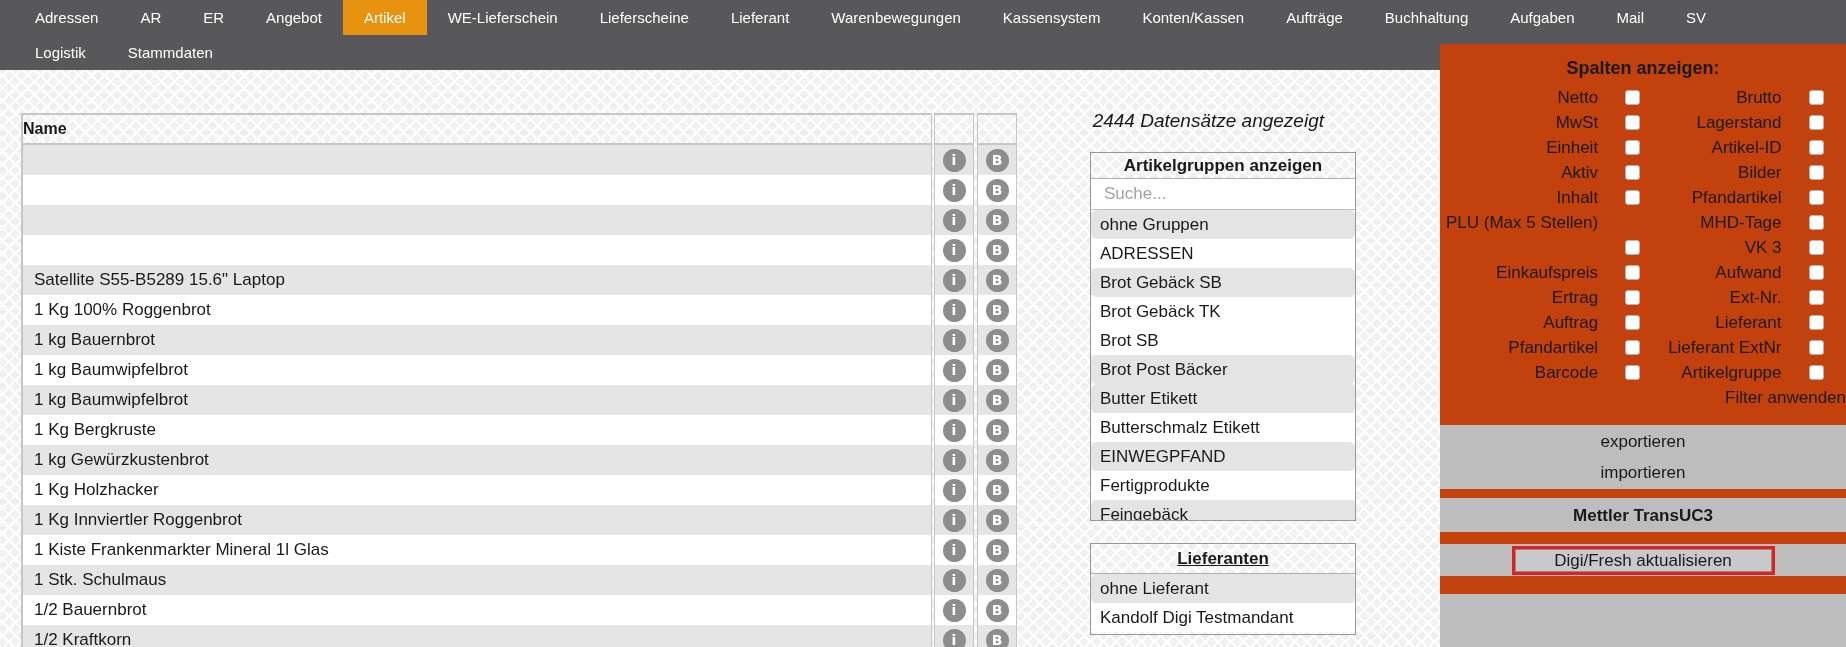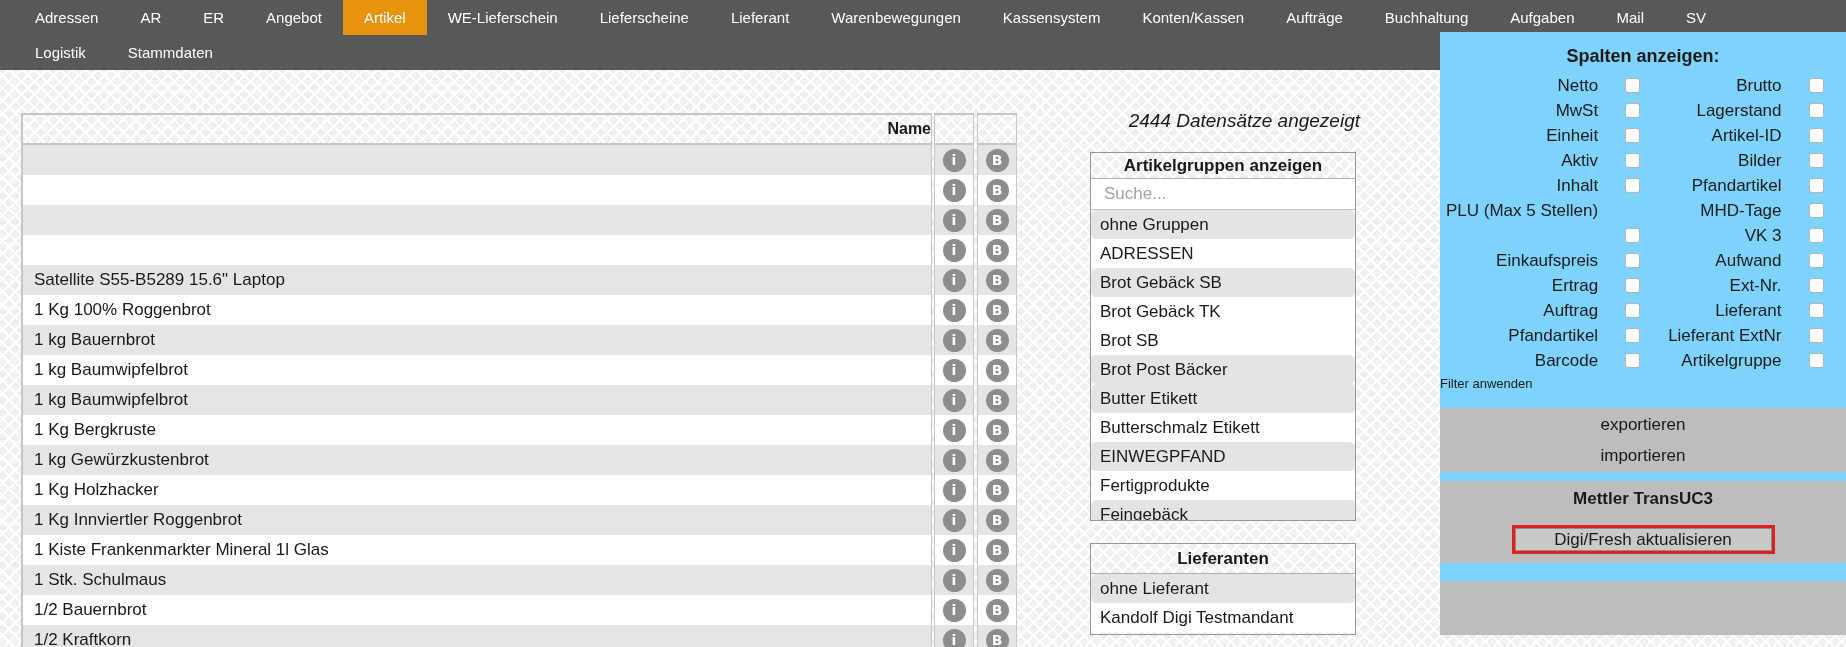--- a/index.html
+++ b/index.html
@@ -24,61 +24,61 @@
   .artikel-table{position:absolute;left:21px;top:113px;z-index:2;}
   .trow{display:flex;height:30px;}
   .trow.thead{height:32px;}
   .c-name{width:911px;box-sizing:border-box;border-left:2px solid #c6c6c6;border-right:1px solid #c6c6c6;
           font-size:17px;line-height:30px;padding-left:11px;white-space:nowrap;overflow:hidden;}
   .c-icon{width:40px;box-sizing:border-box;border-left:1px solid #c6c6c6;border-right:1px solid #c6c6c6;
           display:flex;align-items:center;justify-content:center;}
   .g2{width:2px;}
   .g3{width:3px;}
   .thead .c-name,.thead .c-icon{background:transparent;border-top:2px solid #c6c6c6;border-bottom:2px solid #c6c6c6;}
-  .thead .c-name{font-weight:bold;font-size:16px;text-align:right;padding-left:0;line-height:28px;}
+  .thead .c-name{font-weight:bold;font-size:16px;text-align:left;padding-left:0;line-height:28px;}
   .r-gray .c-name,.r-gray .c-icon{background:#e5e5e5;}
   .r-white .c-name,.r-white .c-icon{background:#ffffff;}
   .circle-icon{width:23px;height:23px;border-radius:50%;background:#8d8d8d;color:#ffffff;
                font-weight:bold;font-size:14px;display:flex;align-items:center;justify-content:center;
                font-family:"DejaVu Sans",sans-serif;cursor:pointer;}
 
   
-  .records-info{position:absolute;left:1040px;top:110px;width:320px;text-align:right;
+  .records-info{position:absolute;left:1004px;top:110px;width:320px;text-align:right;
                 font-style:italic;font-size:19px;z-index:2;}
   .mid-panel{position:absolute;left:1090px;width:266px;box-sizing:border-box;border:1px solid #979797;
              overflow:hidden;z-index:2;}
   .ag-panel{top:152px;height:369px;}
   .lf-panel{top:543px;height:92px;}
   .panel-title{font-weight:bold;font-size:17px;text-align:center;border-bottom:1px solid #b0b0b0;}
   .ag-panel .panel-title{height:25px;line-height:25px;}
-  .lf-panel .panel-title{height:29px;line-height:29px;}
+  .lf-panel .panel-title{height:29px;line-height:29px;text-decoration:underline;}
   .search{display:block;width:100%;height:31px;box-sizing:border-box;border:none;border-bottom:1px solid #c0c0c0;
           background:#ffffff;padding:0 0 0 13px;font-size:17px;font-family:inherit;color:#8b5cf6;outline:none;}
   .search::placeholder{color:#a3a3a3;}
   .pitem{height:29px;line-height:29px;padding-left:9px;font-size:17px;white-space:nowrap;overflow:hidden;cursor:pointer;}
   .pitem.gray{background:#e4e4e4;border-radius:6px;}
   .pitem.white{background:#ffffff;}
 
   
-  .right-panel{position:absolute;left:1440px;top:32px;width:406px;height:603px;background:#7dd3fc;
+  .right-panel{position:absolute;left:1440px;top:44px;width:406px;height:603px;background:#c2410c;
                overflow:hidden;z-index:3;box-sizing:border-box;}
   .sp-title{margin-top:14px;text-align:center;font-weight:bold;font-size:18px;}
   .sp-grid{display:grid;grid-template-columns:1fr 16px 1fr 16px;column-gap:27px;align-items:center;
            margin-top:6px;padding:0 34px 0 6px;}
   .sp-grid > *{height:25px;display:flex;align-items:center;}
   .lbl{justify-content:flex-end;font-size:17px;white-space:nowrap;}
   .cb{width:15px;height:15px;background:#ffffff;border:1px solid #b4b4b4;border-radius:3px;
       box-sizing:border-box;cursor:pointer;align-self:center;}
   .cb-placeholder{width:15px;height:15px;}
-  .filter-label{text-align:left;font-size:13px;margin-top:3px;cursor:pointer;}
+  .filter-label{text-align:right;font-size:17px;margin-top:3px;cursor:pointer;}
   .band{background:#bdbdbd;width:100%;}
   .band1{margin-top:17px;height:64px;display:flex;flex-direction:column;justify-content:center;}
   .band-btn{text-align:center;font-size:17px;height:31px;line-height:31px;cursor:pointer;}
   .band2{margin-top:9px;height:34px;display:flex;align-items:center;justify-content:center;font-weight:bold;}
-  .band3{height:48px;display:flex;align-items:center;justify-content:center;}
+  .band3{margin-top:12px;height:32px;display:flex;align-items:center;justify-content:center;}
   .band4{margin-top:18px;height:60px;}
   .digi-btn{width:255px;height:21px;line-height:21px;text-align:center;font-size:17px;background:#c9c9c9;
             border:1px solid #8c8c8c;outline:3px solid #e02020;cursor:pointer;}
 </style>
 </head>
 <body>
 
 <nav class="navbar">
   <div class="nav-row">
     <div class="nav-item">Adressen</div>

